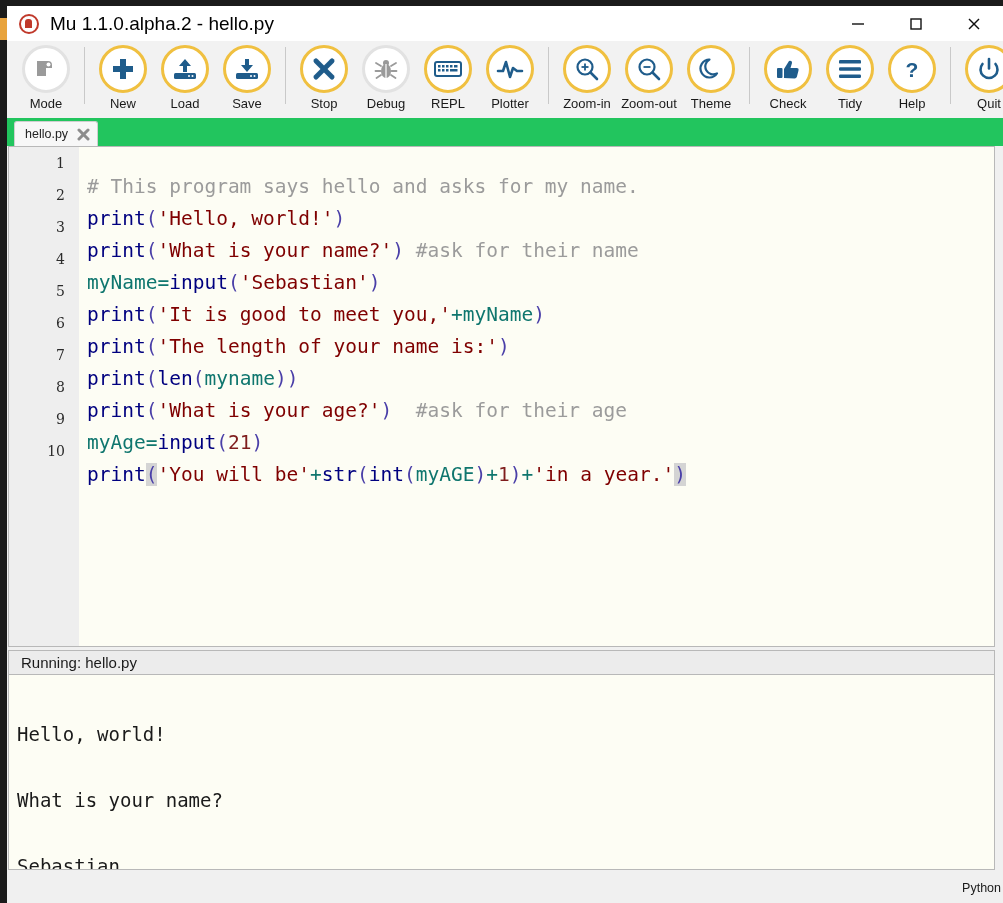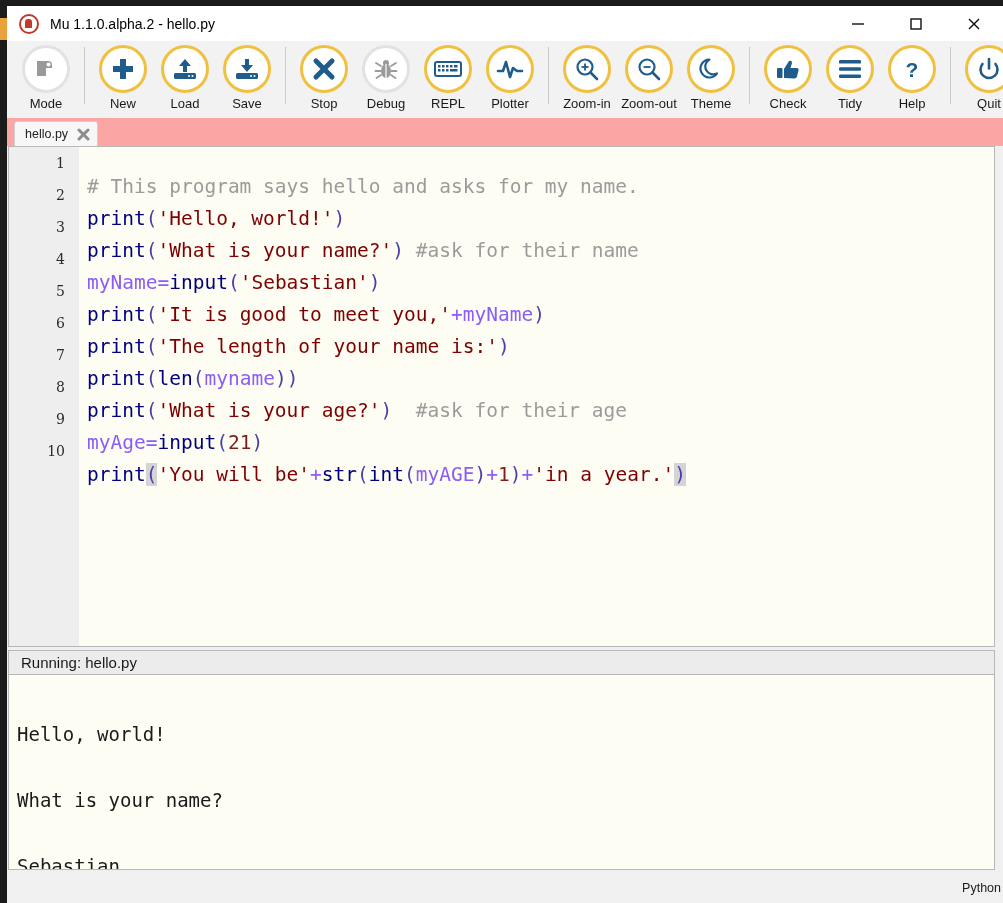--- a/index.html
+++ b/index.html
@@ -67,21 +67,21 @@
   #title-icon::after {
     content: "";
     position: absolute;
     left: 4px; top: 3px;
     width: 7px; height: 9px;
     background: #c0392b;
     border-radius: 3px 3px 0 0;
   }
   #title-text {
     margin-left: 11px;
-    font-size: 14px;
+    font-size: 19px;
     color: #000000;
     white-space: nowrap;
   }
   .win-btns {
     margin-left: auto;
     display: flex;
     height: 35px;
   }
   .win-btn {
     width: 58px;
@@ -138,21 +138,21 @@
     white-space: nowrap;
   }
   .tbcircle svg { display: block; }
 
   
   #tabstrip {
     position: absolute;
     left: 7px; top: 118px;
     width: 996px;
     height: 28px;
-    background: #fca5a5;
+    background: #22c55e;
   }
   #tab-hello {
     position: absolute;
     left: 7px; top: 3px;
     height: 25px;
     background: #f7f7f7;
     border: 1px solid #cfcfcf;
     border-bottom: none;
     border-radius: 3px 3px 0 0;
     display: flex;
@@ -211,21 +211,21 @@
     padding-right: 14px;
     font-family: "DejaVu Serif", serif;
     font-size: 14px;
     color: #2b2b2b;
     box-sizing: border-box;
   }
   .tok-comment { color: #9b9b9b; }
   .tok-kw      { color: #00007f; }
   .tok-str     { color: #7f0000; }
   .tok-paren   { color: #4a3fa8; }
-  .tok-plain   { color: #8b5cf6; }
+  .tok-plain   { color: #0f766e; }
   .tok-num     { color: #7f1d1d; }
   .tok-match   { color: #4a3fa8; background: #d4d4d4; }
 
   
   #runner-status {
     position: absolute;
     left: 8px; top: 650px;
     width: 987px;
     height: 24px;
     background: #ececec;

